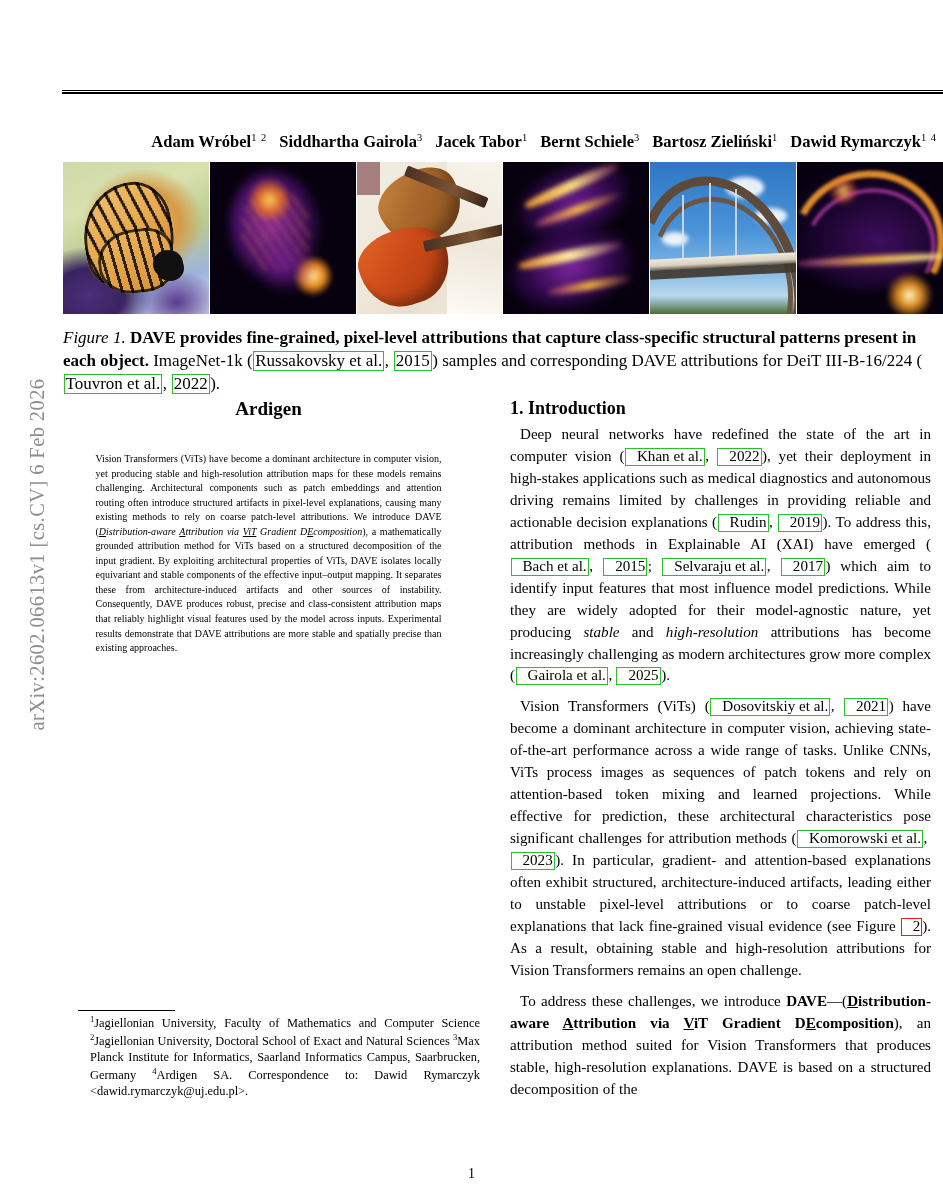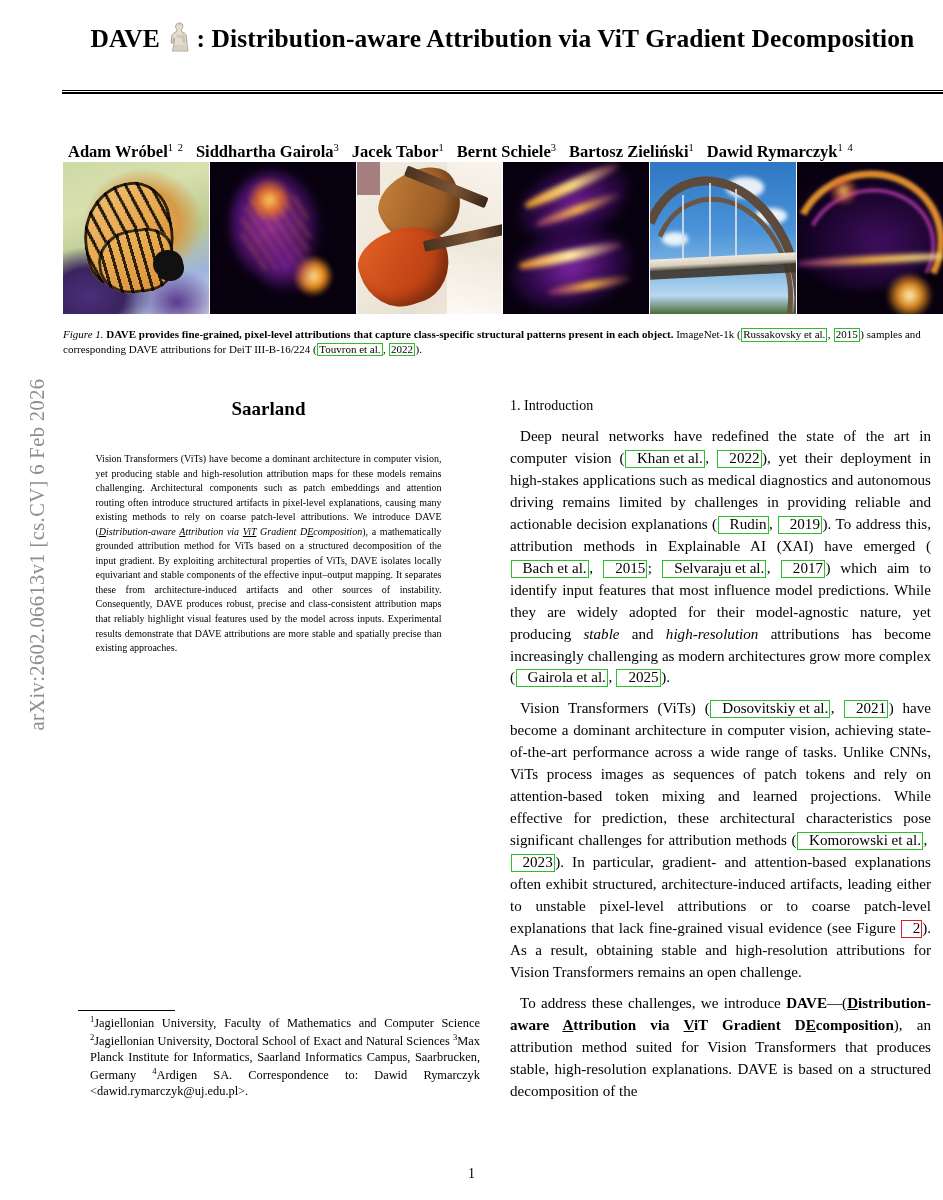--- a/index.html
+++ b/index.html
@@ -77,23 +77,23 @@
     width: 100%;
   }
   .rule-double i.thin { height: 1px; }
   .rule-double i.gap  { height: 1px; background: #fff; }
   .rule-double i.thick{ height: 2px; }
 
   
   .authors {
     position: absolute;
     left: 62px;
-    top: 141px;
+    top: 131px;
     width: 881px;
-    text-align: left;
+    text-align: right;
     font-family: "Liberation Serif", "DejaVu Serif", serif;
     font-weight: bold;
     font-size: 16.5px;
     white-space: nowrap;
   }
   .authors .author { margin: 0 6px; }
   .authors sup {
     font-weight: normal;
     font-size: 10.5px;
     vertical-align: super;
@@ -268,21 +268,21 @@
   .attr .blob { position: absolute; border-radius: 50%; filter: blur(4px); }
   .attr .hot  { position: absolute; border-radius: 50%; filter: blur(2px); }
   .attr .streak { position: absolute; filter: blur(2.5px); border-radius: 40%; }
 
   
   .caption {
     position: absolute;
     left: 63px;
     top: 327px;
     width: 880px;
-    font-size: 11px;
+    font-size: 17px;
     line-height: 1.35;
     text-align: left;
   }
   .caption .figlabel { font-style: italic; }
   .caption .capbold { font-weight: bold; }
   .cite {
     border: 1.3px solid #2bbf2b;
     padding: 0 1px;
     margin: 0 0.5px;
     display: inline-block;
@@ -317,23 +317,23 @@
   .abstract-body {
     width: 346px;
     margin: 0 auto;
     font-size: 10px;
     line-height: 1.455;
     text-align: justify;
     text-justify: inter-word;
     hyphens: manual;
   }
   .section-head {
-    font-weight: normal;
-    font-size: 14px;
-    margin: 0 0 12px 0;
+    font-weight: bold;
+    font-size: 18px;
+    margin: 0 0 5px 0;
   }
   .body-text {
     font-size: 15.1px;
     line-height: 1.455;
     text-align: justify;
     text-justify: inter-word;
     margin: 0 0 9px 0;
     text-indent: 10px;
   }
 
@@ -374,29 +374,20 @@
   }
   .underline-letter { text-decoration: underline; }
 </style>
 </head>
 <body>
 
 <div class="page">
 
   <div class="arxiv-stamp">arXiv:2602.06613v1  [cs.CV]  6 Feb 2026</div>
 
-  <div class="title-block">
-    <h1 class="paper-title"><span>DAVE </span><span class="statue-icon"><svg width="24" height="30" viewBox="0 0 24 30" xmlns="http://www.w3.org/2000/svg">
-          <path d="M11 1 C8 1 6.5 2.6 6.6 4.6 C6.7 6.2 7.6 7.3 8.2 7.8 L7.4 9.6 L5.2 10.8 C3.6 11.7 2.8 13.3 2.6 15.2 L2.1 21 L3.9 21.3 L4.6 16.4 L5.4 16.3 L4.9 22.8 L3.5 29 L19 29 L18.2 23.5 L17.6 15.6 C17.5 13.3 16.6 11.6 14.9 10.7 L12.8 9.5 L12.2 7.7 C13 7.1 13.8 6 13.8 4.5 C13.9 2.5 13 1 11 1 Z" fill="#e4ded2" stroke="#8a8276" stroke-width="0.7"></path>
-          <path d="M8.3 3.2 C9.2 2.2 12.1 2.2 12.9 3.5 C12.2 3.0 9.4 3.0 8.3 3.2 Z" fill="#b5ac9d"></path>
-          <path d="M7.8 12.5 C9.4 13.6 12.2 13.6 14.1 12.4 L14.6 15.4 C12.4 16.6 9.6 16.6 7.4 15.3 Z" fill="#cfc8ba"></path>
-          <path d="M12.6 9.9 C13.6 11.5 13.4 13.7 12.3 15.0 L13.6 20.5 L16.4 21.8 L16.1 14.3 Z" fill="#cdc5b5"></path>
-          <path d="M5.4 22.5 L16.9 22.8 L17.6 28.3 L4.6 28.3 Z" fill="#d8d1c3"></path>
-        </svg></span><span>: Distribution-aware Attribution via ViT Gradient Decomposition</span></h1>
-  </div>
 
   <div class="rule-double">
     <i class="thin"></i>
       <i class="gap"></i>
       <i class="thick"></i>
   </div>
 
   <div class="authors">
     <span class="author"><span>Adam Wróbel</span><sup>1 2</sup></span><span class="author"><span>Siddhartha Gairola</span><sup>3</sup></span><span class="author"><span>Jacek Tabor</span><sup>1</sup></span><span class="author"><span>Bernt Schiele</span><sup>3</sup></span><span class="author"><span>Bartosz Zieliński</span><sup>1</sup></span><span class="author"><span>Dawid Rymarczyk</span><sup>1 4</sup></span>
   </div>
@@ -459,21 +450,21 @@
     </div>
   </div>
 
   <div class="caption">
     <span class="figlabel">Figure 1.</span>
     <span class="capbold">DAVE provides fine-grained, pixel-level attributions that capture class-specific structural patterns present in each object.</span>
     <span>ImageNet-1k (</span><span class="cite">Russakovsky et al.</span>,&nbsp;<span class="cite">2015</span><span>) samples and corresponding DAVE attributions for DeiT III-B-16/224 (</span><span class="cite">Touvron et al.</span>,&nbsp;<span class="cite">2022</span><span>).</span>
   </div>
 
   <div class="col-left">
-    <div class="abstract-head">Saarland</div>
+    <div class="abstract-head">Ardigen</div>
     <div class="abstract-body"><span>Vision Transformers (ViTs) have become a dominant architecture in computer vision, yet producing stable and high-resolution attribution maps for these models remains challenging. Architectural components such as patch embeddings and attention routing often introduce structured artifacts in pixel-level explanations, causing many existing methods to rely on coarse patch-level attributions. We introduce DAVE (</span><i><span class="underline-letter">D</span><span>istribution-aware </span><span class="underline-letter">A</span><span>ttribution via </span><span class="underline-letter">ViT</span><span> Gradient D</span><span class="underline-letter">E</span><span>composition</span></i><span>), a mathematically grounded attribution method for ViTs based on a structured decomposition of the input gradient. By exploiting architectural properties of ViTs, DAVE isolates locally equivariant and stable components of the effective input–output mapping. It separates these from architecture-induced artifacts and other sources of instability. Consequently, DAVE produces robust, precise and class-consistent attribution maps that reliably highlight visual features used by the model across inputs. Experimental results demonstrate that DAVE attributions are more stable and spatially precise than existing approaches.</span></div>
   </div>
 
   <div class="col-right">
     <div class="section-head">1. Introduction</div>
 
     <p class="body-text"><span>Deep neural networks have redefined the state of the art in computer vision (</span><span class="cite">Khan et al.</span>,&nbsp;<span class="cite">2022</span><span>), yet their deployment in high-stakes applications such as medical diagnostics and autonomous driving remains limited by challenges in providing reliable and actionable decision explanations (</span><span class="cite">Rudin</span>,&nbsp;<span class="cite">2019</span><span>). To address this, attribution methods in Explainable AI (XAI) have emerged (</span><span class="cite">Bach et al.</span>,&nbsp;<span class="cite">2015</span><span>; </span><span class="cite">Selvaraju et al.</span>,&nbsp;<span class="cite">2017</span><span>) which aim to identify input features that most influence model predictions. While they are widely adopted for their model-agnostic nature, yet producing </span><i>stable</i><span> and </span><i>high-resolution</i><span> attributions has become increasingly challenging as modern architectures grow more complex (</span><span class="cite">Gairola et al.</span>,&nbsp;<span class="cite">2025</span><span>).</span></p>
 
     <p class="body-text"><span>Vision Transformers (ViTs) (</span><span class="cite">Dosovitskiy et al.</span>,&nbsp;<span class="cite">2021</span><span>) have become a dominant architecture in computer vision, achieving state-of-the-art performance across a wide range of tasks. Unlike CNNs, ViTs process images as sequences of patch tokens and rely on attention-based token mixing and learned projections. While effective for prediction, these architectural characteristics pose significant challenges for attribution methods (</span><span class="cite">Komorowski et al.</span>,&nbsp;<span class="cite">2023</span><span>). In particular, gradient- and attention-based explanations often exhibit structured, architecture-induced artifacts, leading either to unstable pixel-level attributions or to coarse patch-level explanations that lack fine-grained visual evidence (see Figure </span><span class="cite-red">2</span><span>). As a result, obtaining stable and high-resolution attributions for Vision Transformers remains an open challenge.</span></p>
 

